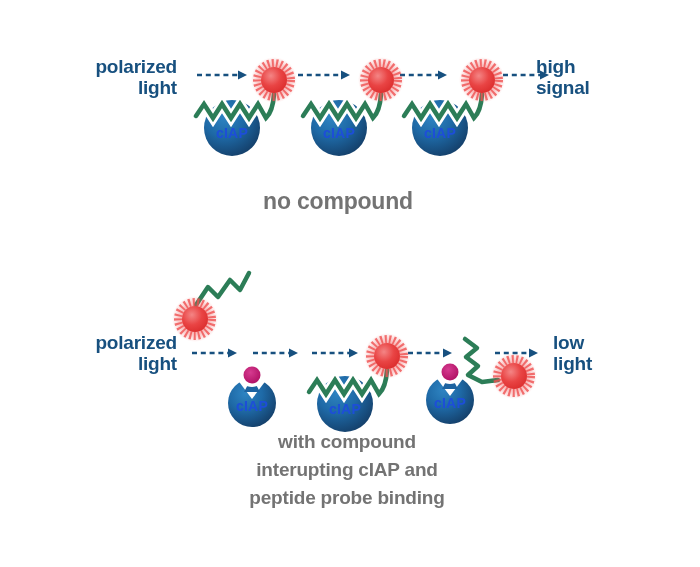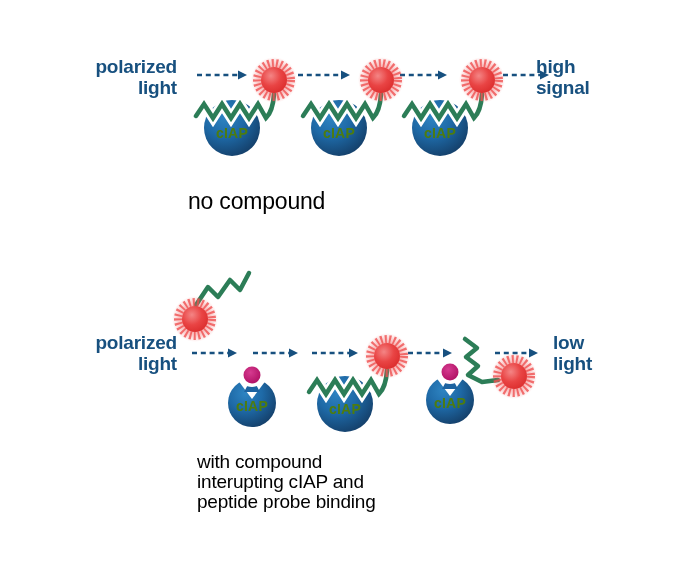--- a/index.html
+++ b/index.html
@@ -16,32 +16,33 @@
     font-weight:bold;
     color:#17507f;
     font-size:19px;
     line-height:21px;
     white-space:pre-line;
     letter-spacing:-0.2px;
   }
   .lbl.right{text-align:right;}
   .caption{
     position:absolute;
-    font-weight:normal;
-    color:#000000;
+    font-weight:bold;
+    color:#737373;
+    text-align:center;
     white-space:pre-line;
     letter-spacing:-0.2px;
   }
   #no-compound{left:188px;top:189px;width:300px;font-size:23px;line-height:25px;}
-  #with-compound{left:197px;top:452px;width:300px;font-size:19px;line-height:20px;}
+  #with-compound{left:197px;top:428px;width:300px;font-size:19px;line-height:28px;}
   .ciap{
     position:absolute;
     width:60px;
     text-align:center;
-    color:#4d7c0f;
+    color:#1d4ed8;
     font-weight:bold;
     font-size:14px;
     line-height:16px;
     letter-spacing:0.2px;
   }
 </style>
 </head>
 <body>
 
 <div id="stage">

